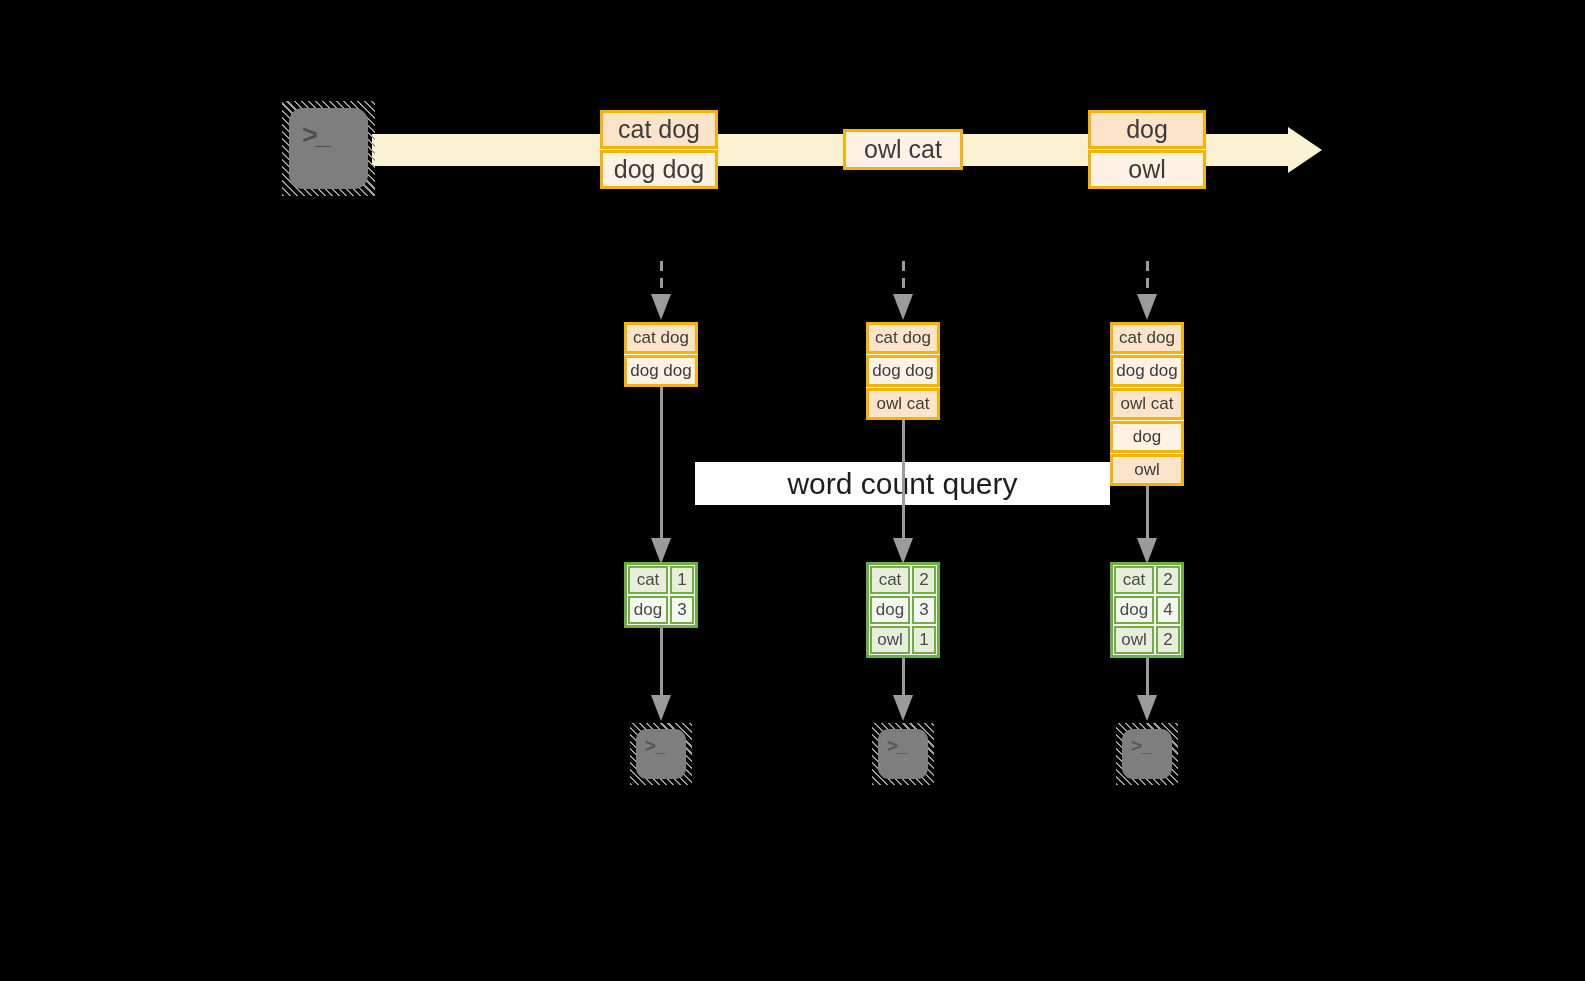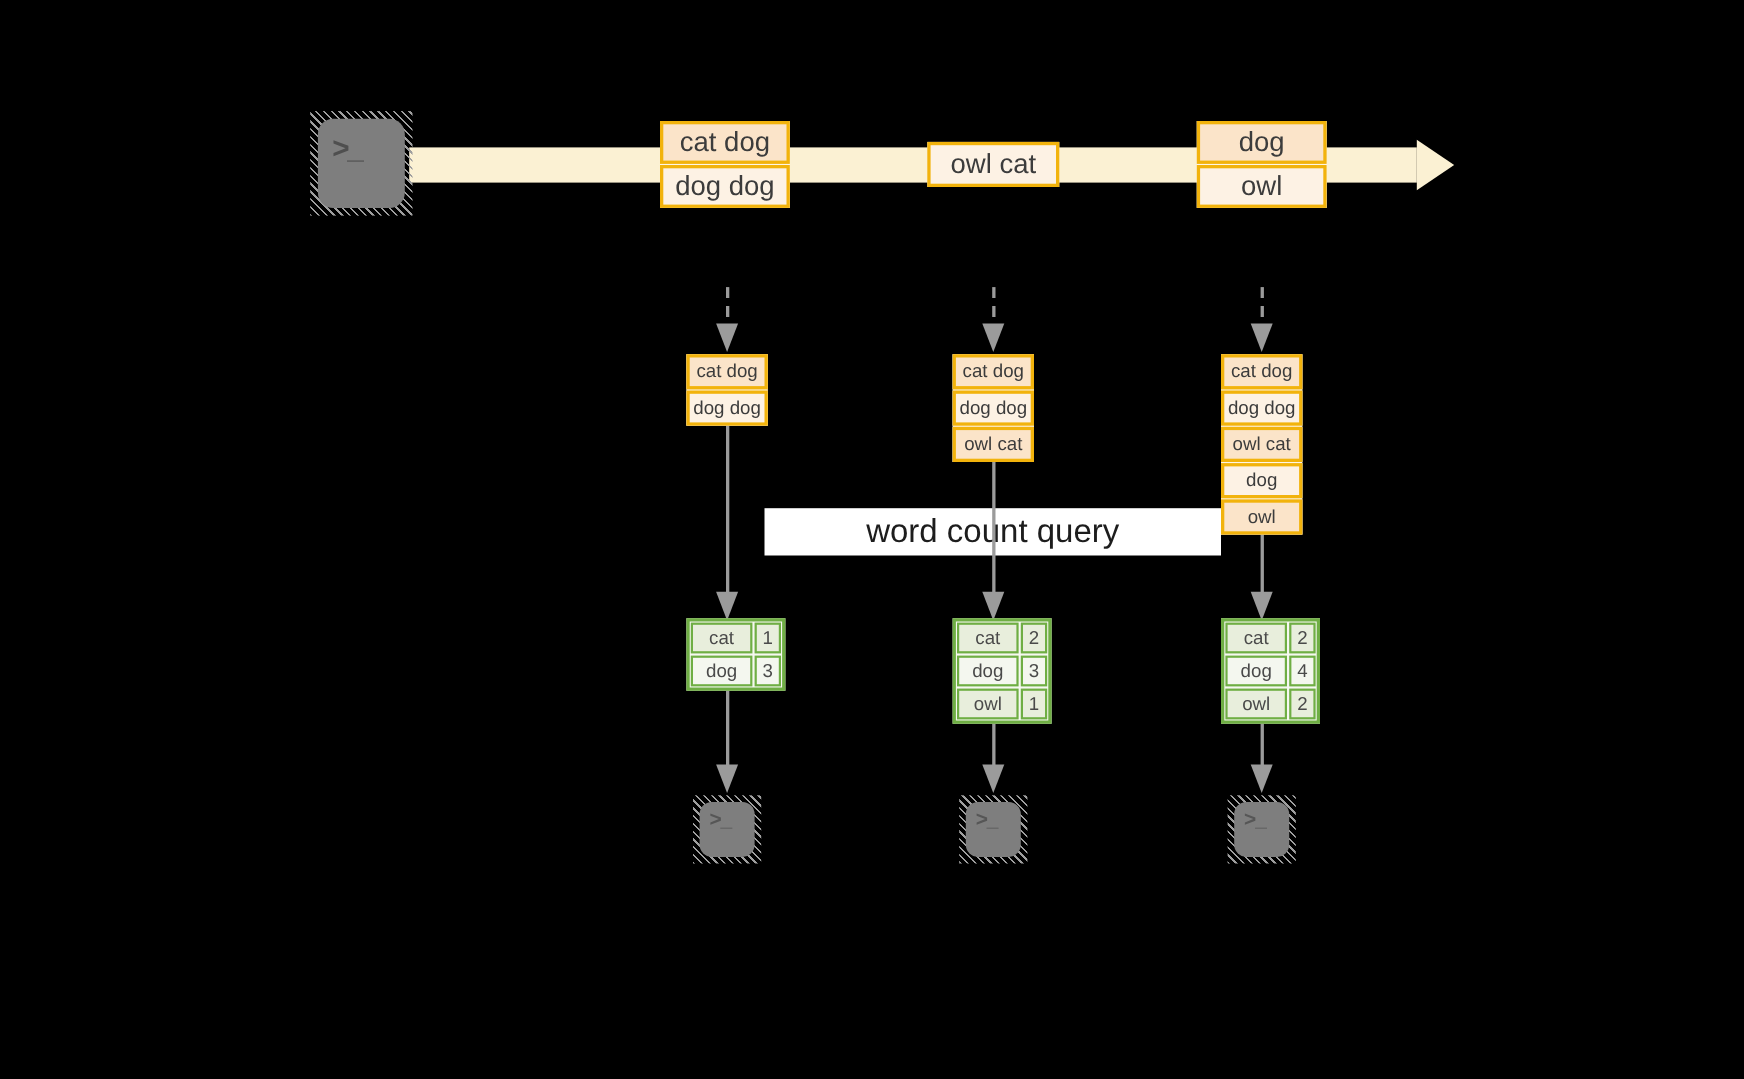--- a/index.html
+++ b/index.html
@@ -46,21 +46,21 @@
   .vdash{top:261px;height:34px;}
   .dash-head{top:294px;}
   .mid-line-a{top:387px;height:153px;} .mid-line-b{top:420px;height:120px;} .mid-line-c{top:486px;height:54px;}
   .mid-head{top:538px;}
   .low-line-a{top:628px;height:68px;} .low-line-b{top:658px;height:38px;} .low-line-c{top:658px;height:38px;}
   .low-head{top:695px;}
   
   .banner{position:absolute;left:695px;top:462px;width:415px;height:43px;background:#FFFFFF;z-index:2;
     display:flex;align-items:center;justify-content:center;font-size:30px;font-weight:300;color:#1D1D1D;}
   
-  .ctable{position:absolute;top:562px;width:90px;box-sizing:border-box;z-index:4;
+  .ctable{position:absolute;top:562px;width:74px;box-sizing:border-box;z-index:4;
     border:3px solid #6FAE44;background:#F6F8F1;padding:1px;
     display:grid;grid-template-columns:1fr 24px;gap:2px;}
   .ctable.colA{left:624px;} .ctable.colB{left:866px;} .ctable.colC{left:1110px;}
   .ctable .cell{box-sizing:border-box;border:2px solid #6FAE44;height:28px;
     display:flex;align-items:center;justify-content:center;font-size:17px;color:#4A4A4A;}
   .g-dark{background:#E8EEDC;}
   .g-light{background:#F4F7EF;}
 </style>
 </head>
 <body>

